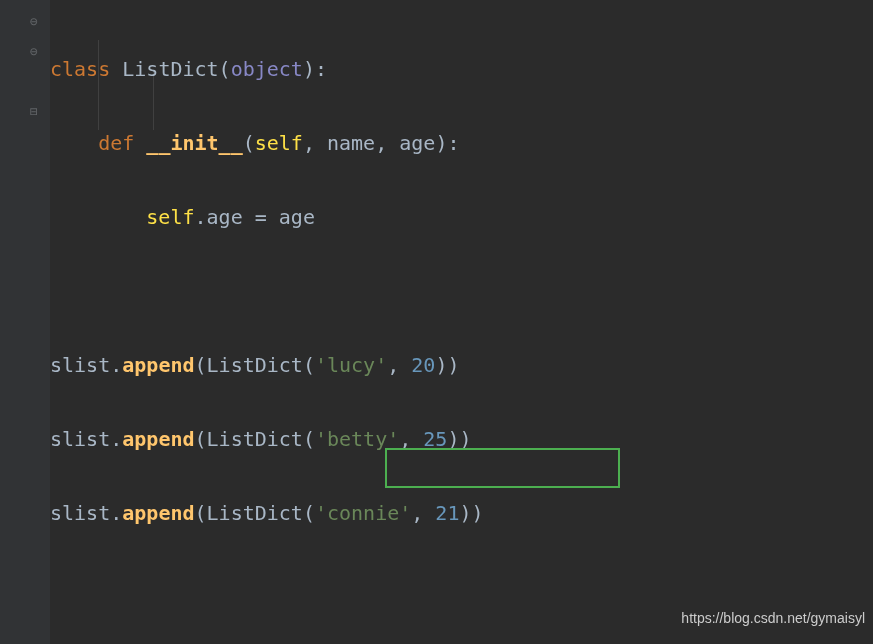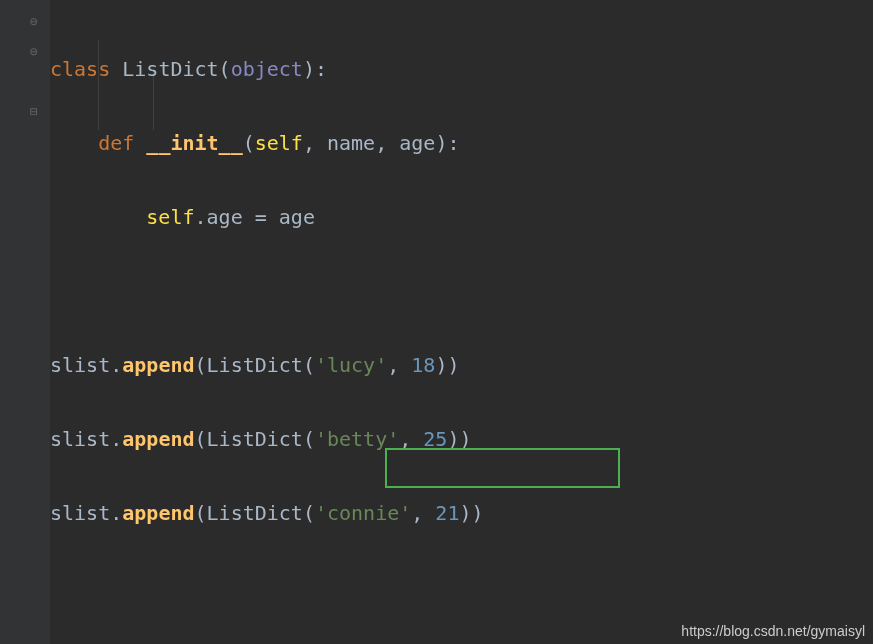--- a/index.html
+++ b/index.html
@@ -55,21 +55,21 @@
       width: 1px;
       background: #404040;
     }
     .green-box {
       position: absolute;
       border: 2px solid #4caf50;
       background: transparent;
     }
     .watermark {
       position: absolute;
-      bottom: 5px;
+      bottom: 18px;
       right: 8px;
       color: #cccccc;
       font-size: 14px;
       font-family: sans-serif;
     }
     .line { display: block; height: 30px; margin-top: 14px; }
   </style>
 </head>
 <body>
 
@@ -80,21 +80,21 @@
 </div>
 
 <div class="indent-guide" style="left:98px; top:40px; height:90px;"></div>
 <div class="indent-guide" style="left:153px; top:70px; height:60px;"></div>
 
 <div class="code-area">
 <span class="line"><span class="kw">class</span> <span class="cls">ListDict</span>(<span class="builtin">object</span>):</span>
 <span class="line">    <span class="kw">def</span> <span class="fn">__init__</span>(<span class="self">self</span><span class="punct">,</span> <span class="param">name</span><span class="punct">,</span> <span class="param">age</span>):</span>
 <span class="line">        <span class="self">self</span>.<span>age</span> <span>=</span> <span>age</span></span>
 <span class="line"></span>
-<span class="line"><span>slist</span>.<span class="fn">append</span>(<span>ListDict</span>(<span class="str">'lucy'</span><span class="punct">,</span> <span class="num">18</span>))</span>
+<span class="line"><span>slist</span>.<span class="fn">append</span>(<span>ListDict</span>(<span class="str">'lucy'</span><span class="punct">,</span> <span class="num">20</span>))</span>
 <span class="line"><span>slist</span>.<span class="fn">append</span>(<span>ListDict</span>(<span class="str">'betty'</span><span class="punct">,</span> <span class="num">25</span>))</span>
 <span class="line"><span>slist</span>.<span class="fn">append</span>(<span>ListDict</span>(<span class="str">'connie'</span><span class="punct">,</span> <span class="num">21</span>))</span>
 <span class="line"></span>
 
 
 
 
 
 
 

